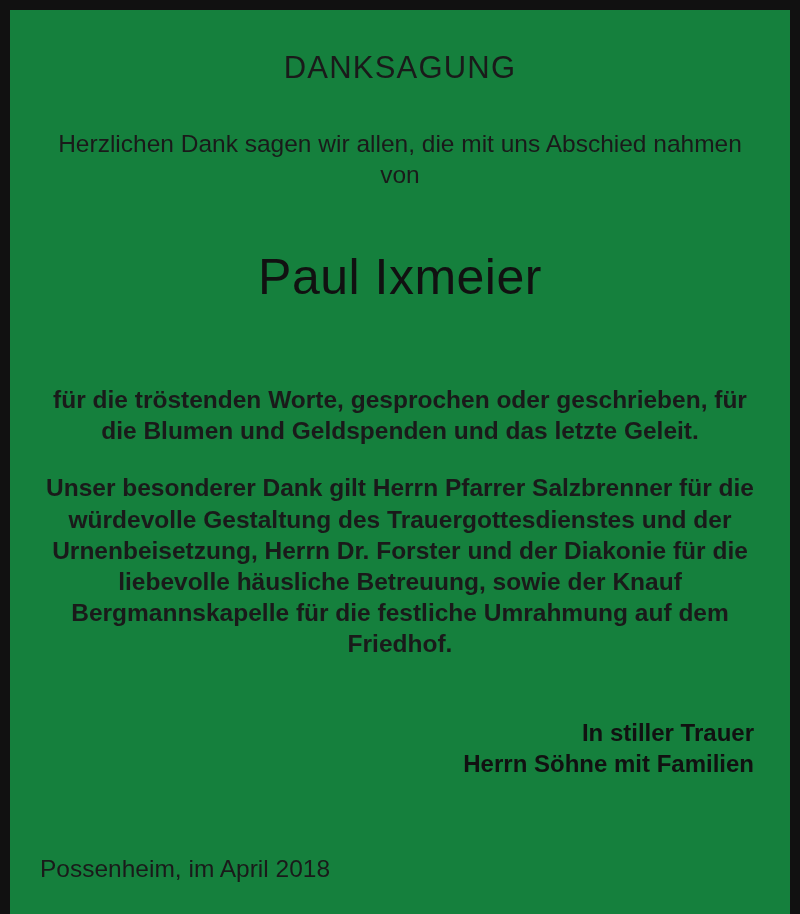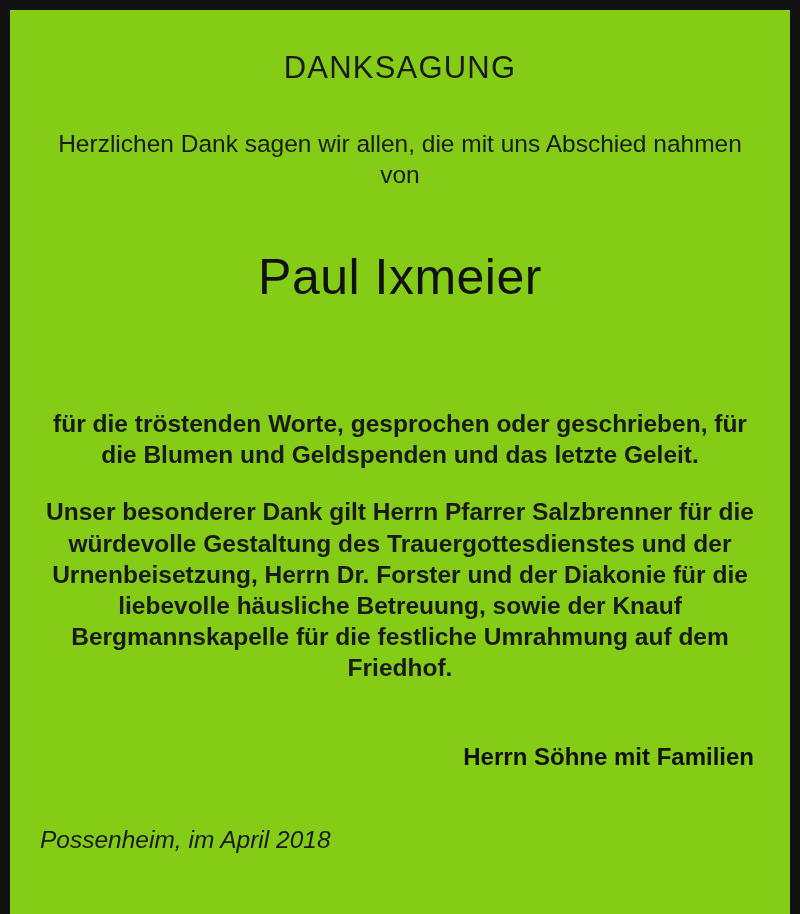--- a/index.html
+++ b/index.html
@@ -12,21 +12,21 @@
     height: 914px;
     font-family: "Liberation Sans", sans-serif;
     color: #111111;
     overflow: hidden;
   }
   .notice {
     position: relative;
     box-sizing: border-box;
     width: 800px;
     height: 914px;
-    background: #84cc16;
+    background: #15803d;
     border-top: 10px solid #111111;
     border-left: 10px solid #111111;
     border-right: 10px solid #111111;
     border-bottom: 0;
     padding: 34px 30px 0 30px;
   }
   .headline {
     text-align: center;
     font-size: 31px;
     letter-spacing: 1.2px;
@@ -36,21 +36,21 @@
   }
   .para {
     font-size: 24.5px;
     line-height: 1.27;
     color: #1a1a1a;
     margin: 0 0 22px 0;
     text-align: center;
   }
   .name-block {
     text-align: center;
-    margin: 58px 0 102px 0;
+    margin: 58px 0 78px 0;
   }
   .name {
     font-size: 50px;
     font-weight: 400;
     letter-spacing: 0.5px;
     color: #111111;
   }
   .para-group {
     margin-top: 0;
     font-weight: bold;
@@ -63,24 +63,23 @@
     text-align: right;
     padding-right: 6px;
   }
   .closing div {
     font-size: 24px;
     font-weight: bold;
     line-height: 1.3;
     color: #111111;
   }
   .place-date {
-    margin-top: 54px;
+    margin-top: 76px;
     font-size: 24.5px;
     color: #1a1a1a;
-    font-style: italic;
   }
 </style>
 </head>
 <body>
 
 <div class="notice">
 
   <div class="headline">DANKSAGUNG</div>
 
   <p class="para">Herzlichen Dank sagen wir allen, die mit uns Abschied nahmen von</p>
@@ -88,18 +87,19 @@
   <div class="name-block">
     <span class="name">Paul Ixmeier</span>
   </div>
 
   <div class="para-group">
     <p class="para tight">für die tröstenden Worte, gesprochen oder geschrieben, für die Blumen und Geldspenden und das letzte Geleit.</p>
     <p class="para">Unser besonderer Dank gilt Herrn Pfarrer Salzbrenner für die würdevolle Gestaltung des Trauergottesdienstes und der Urnenbeisetzung, Herrn Dr. Forster und der Diakonie für die liebevolle häusliche Betreuung, sowie der Knauf Bergmannskapelle für die festliche Umrahmung auf dem Friedhof.</p>
   </div>
 
   <div class="closing">
+    <div>In stiller Trauer</div>
     <div>Herrn Söhne mit Familien</div>
   </div>
 
   <div class="place-date">Possenheim, im April 2018</div>
 
 </div>
 
 </body></html>

